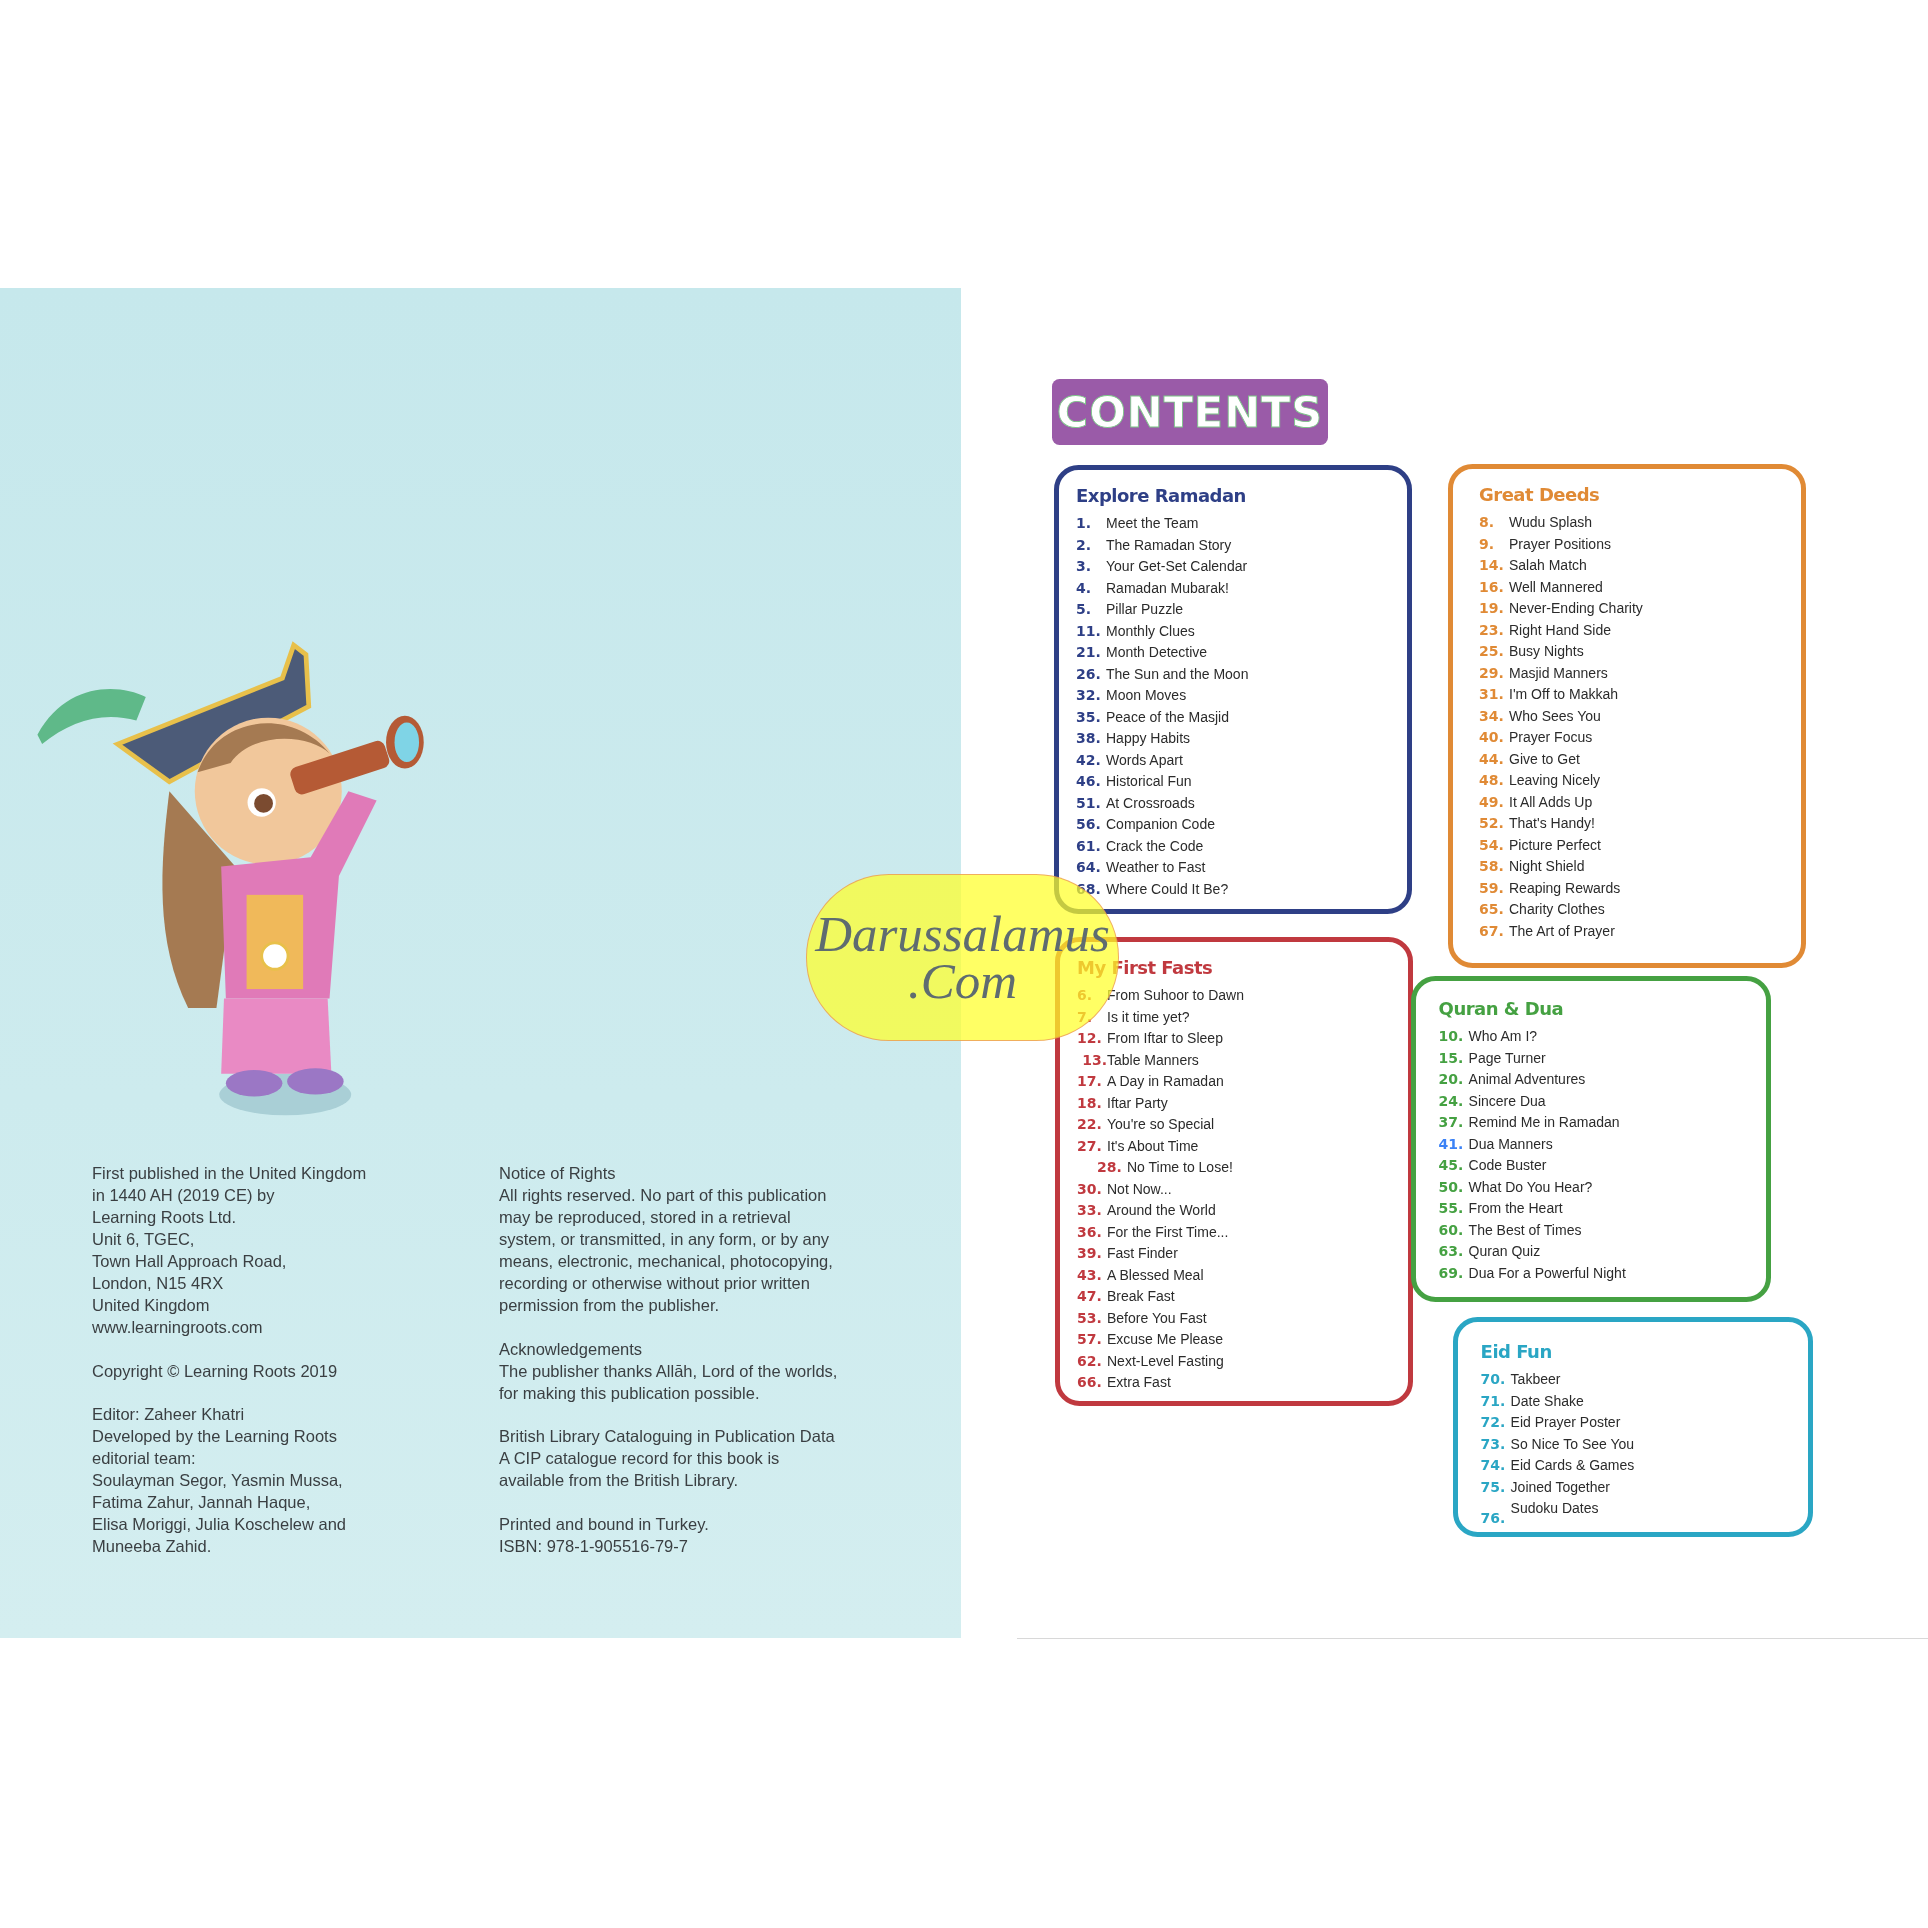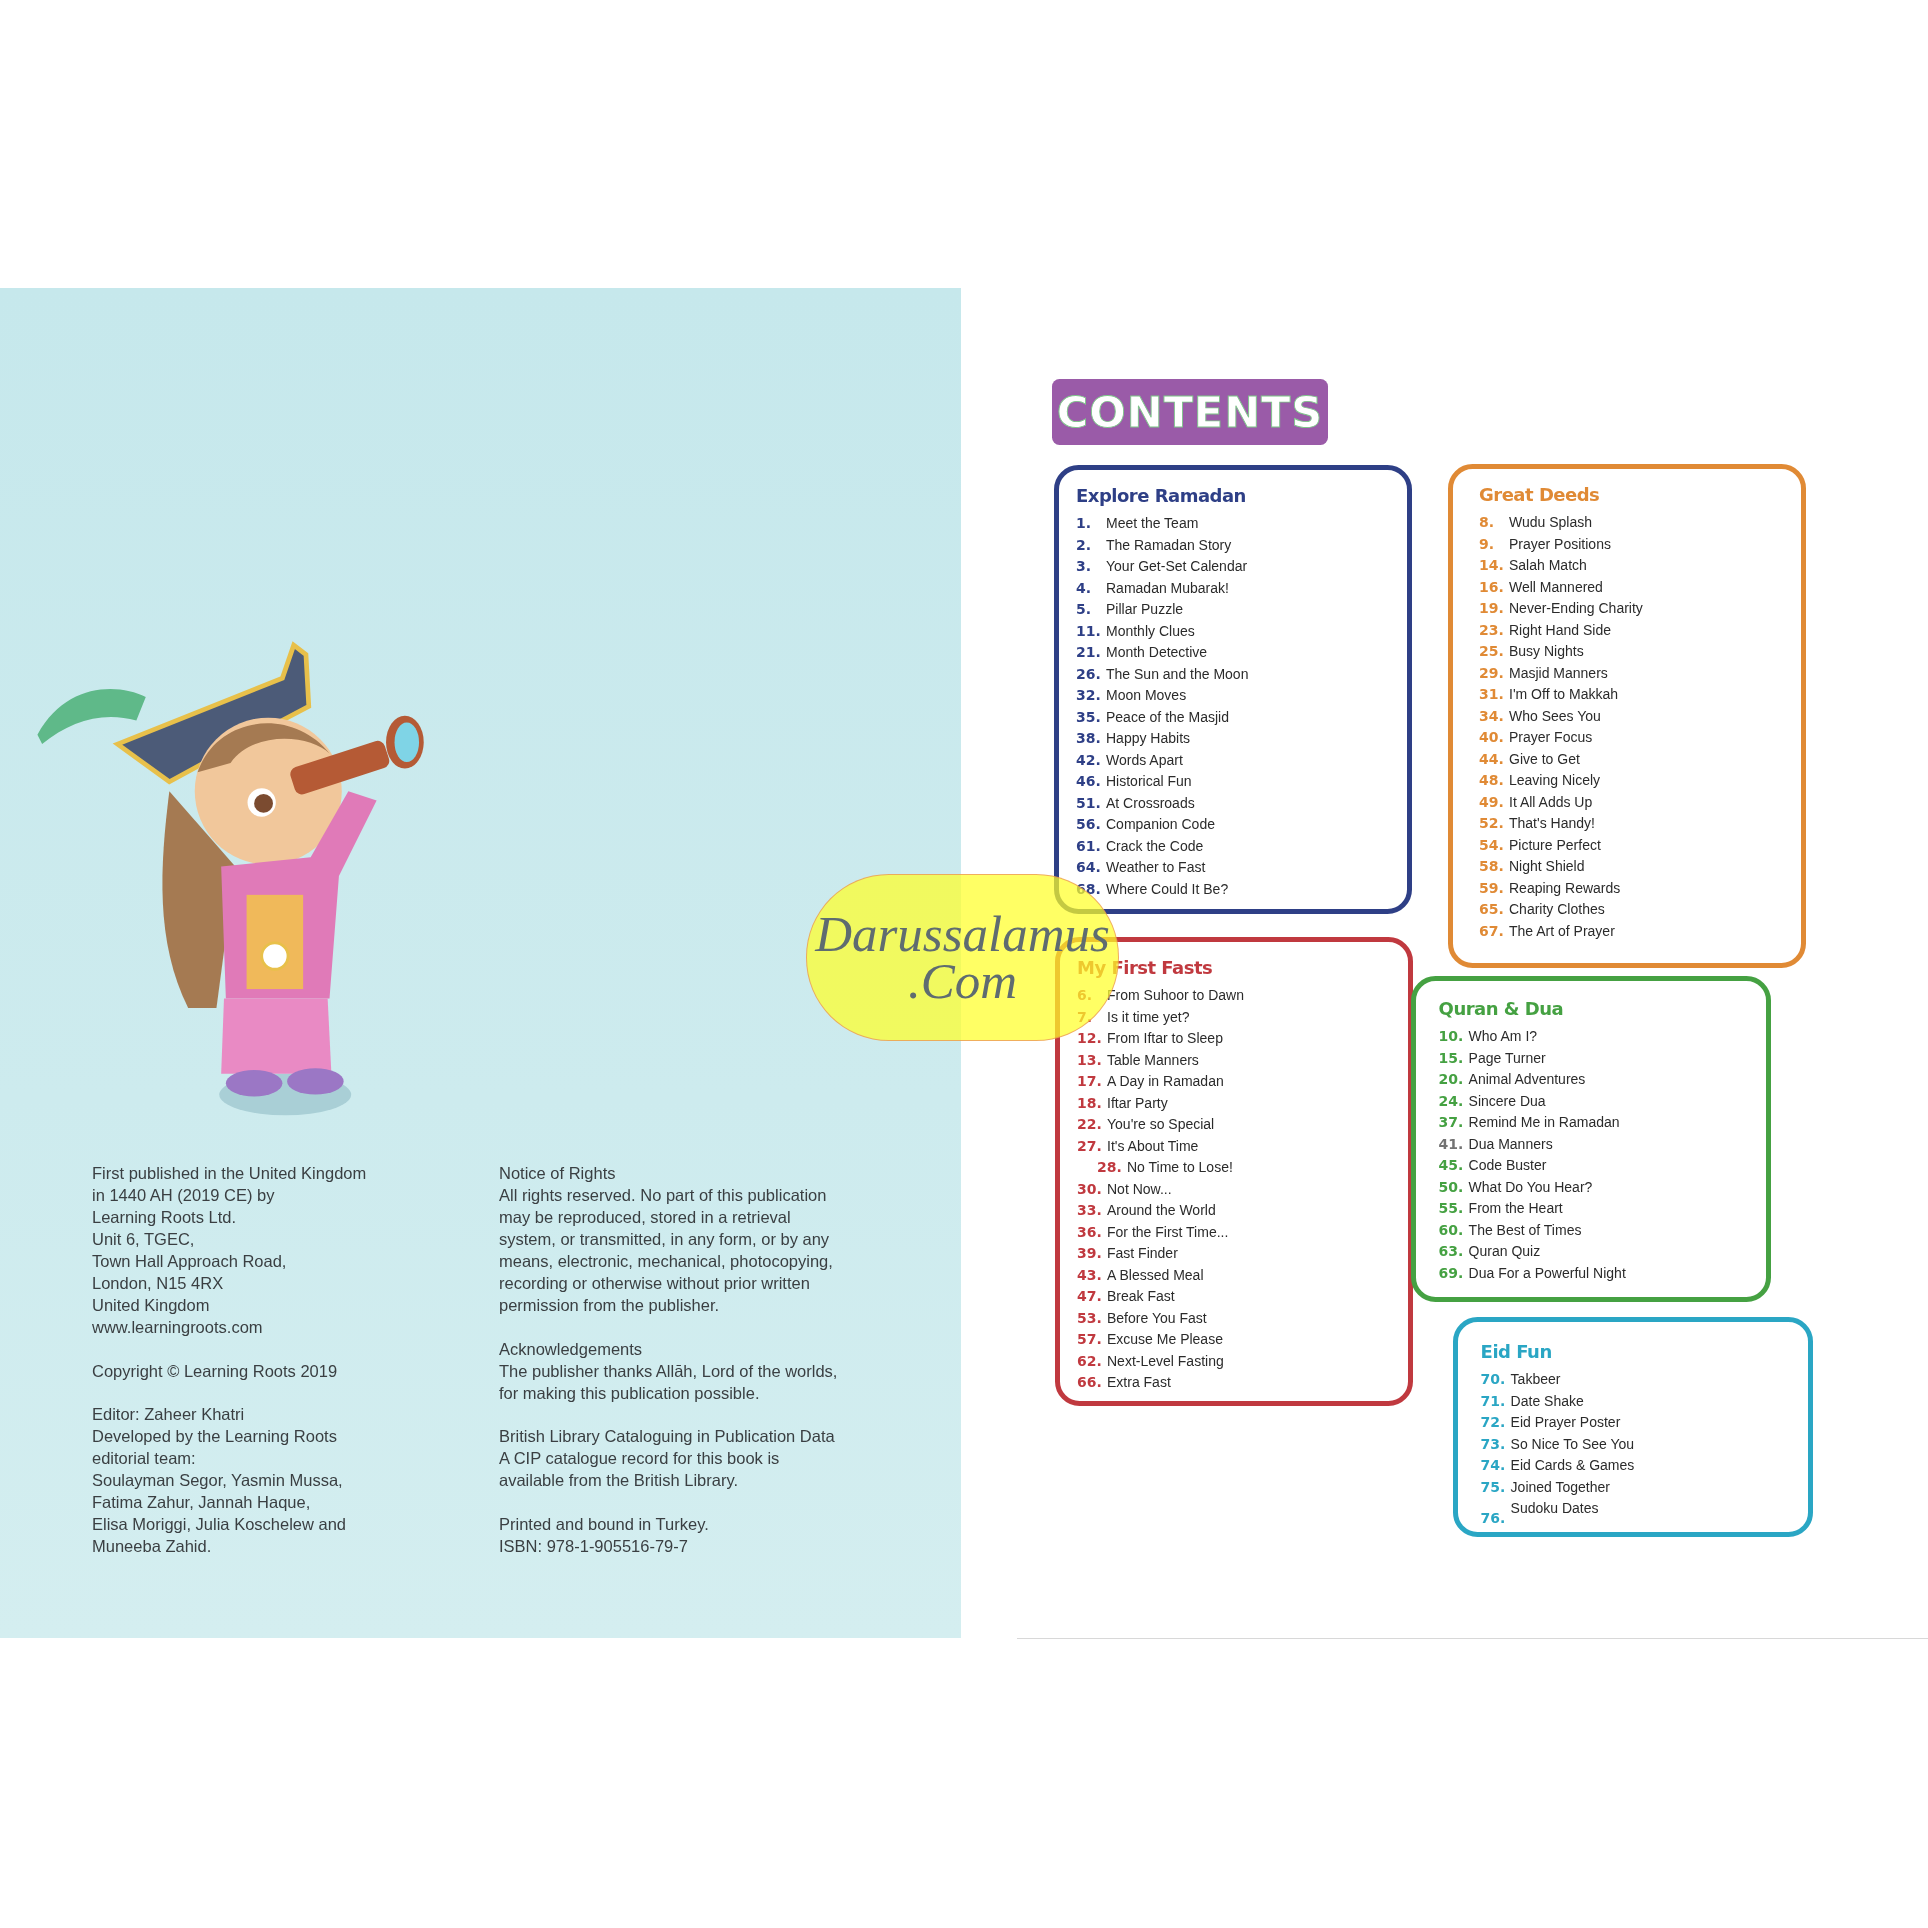--- a/index.html
+++ b/index.html
@@ -258,21 +258,21 @@
       </li>
       <li>
         <span class="num" style="color: rgb(192, 57, 63);">7.</span>
         <span>Is it time yet?</span>
       </li>
       <li>
         <span class="num" style="color: rgb(192, 57, 63);">12.</span>
         <span>From Iftar to Sleep</span>
       </li>
       <li>
-        <span class="num" style="color: rgb(192, 57, 63);">13.</span>
+        <span class="num" style="color: rgb(192, 57, 63); text-align: right;">13.</span>
         <span>Table Manners</span>
       </li>
       <li>
         <span class="num" style="color: rgb(192, 57, 63);">17.</span>
         <span>A Day in Ramadan</span>
       </li>
       <li>
         <span class="num" style="color: rgb(192, 57, 63);">18.</span>
         <span>Iftar Party</span>
       </li>
@@ -348,21 +348,21 @@
       </li>
       <li>
         <span class="num" style="color: rgb(69, 161, 66);">24.</span>
         <span>Sincere Dua</span>
       </li>
       <li>
         <span class="num" style="color: rgb(69, 161, 66);">37.</span>
         <span>Remind Me in Ramadan</span>
       </li>
       <li>
-        <span class="num" style="color: #737373;">41.</span>
+        <span class="num" style="color: #3b82f6;">41.</span>
         <span>Dua Manners</span>
       </li>
       <li>
         <span class="num" style="color: rgb(69, 161, 66);">45.</span>
         <span>Code Buster</span>
       </li>
       <li>
         <span class="num" style="color: rgb(69, 161, 66);">50.</span>
         <span>What Do You Hear?</span>
       </li>

